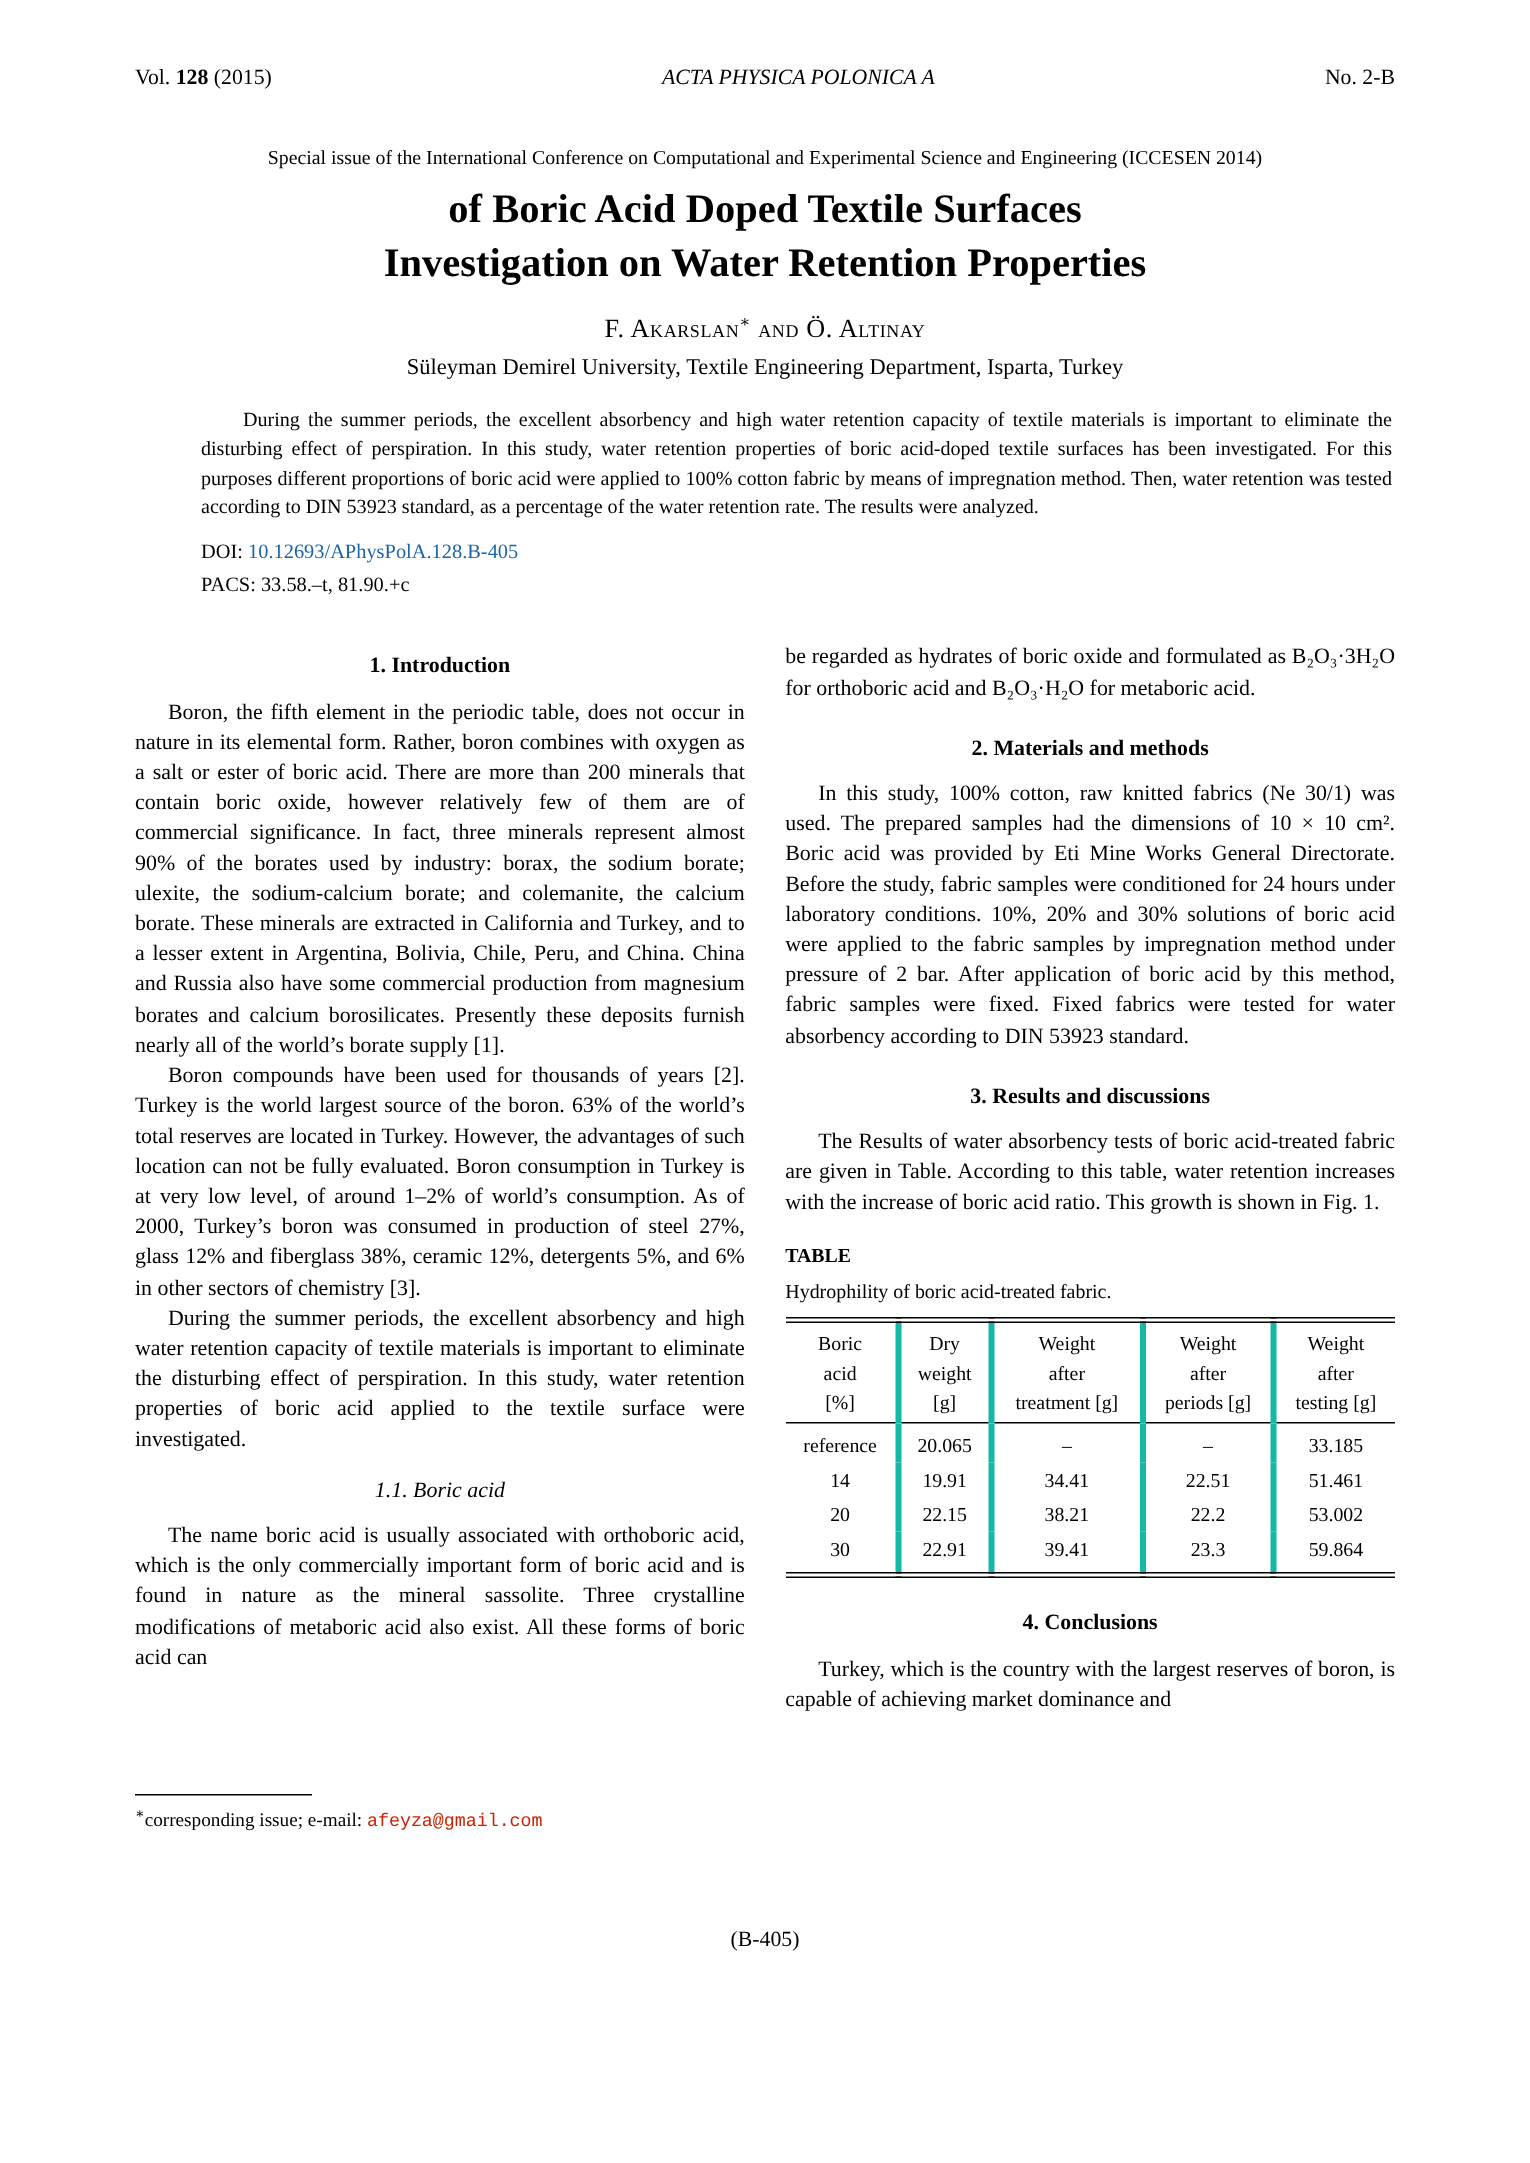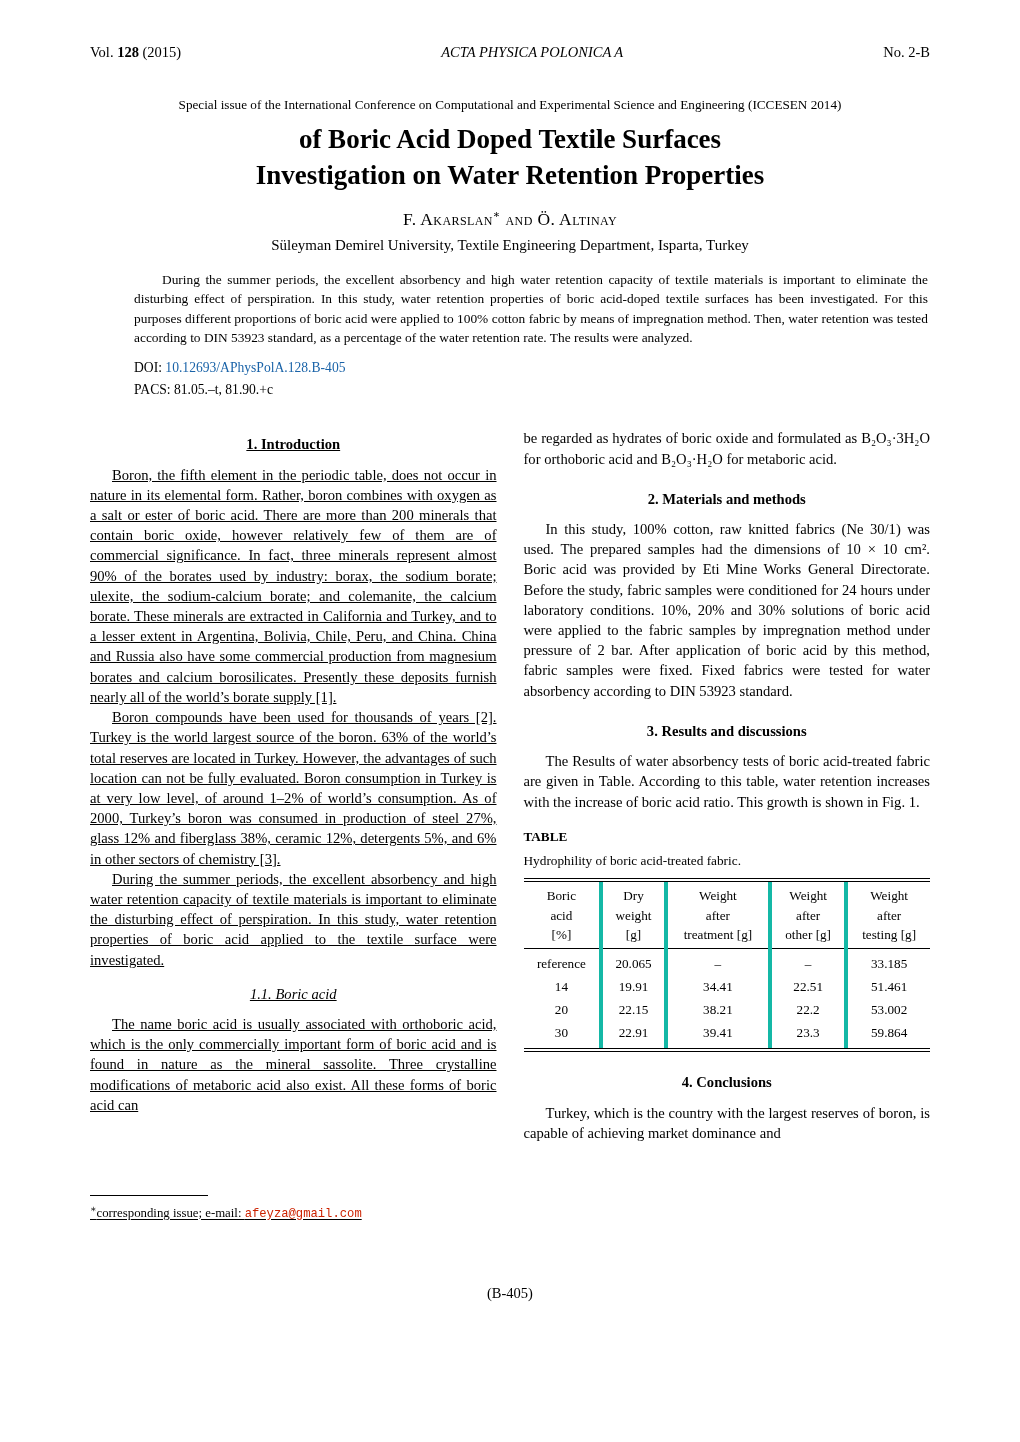--- a/index.html
+++ b/index.html
@@ -86,21 +86,21 @@
     margin-top: 30px;
     min-height: 795px;
     align-items: stretch;
   }
   .col {
     width: 406.5px;
     font-size: 14.6px;
     line-height: 1.385;
     text-align: justify;
   }
-  .col-left { display: flex; flex-direction: column; text-decoration: underline; }
+  .col-left { display: flex; flex-direction: column; }
   .col p { text-indent: 22px; }
   .col p.noindent { text-indent: 0; }
   .section-heading {
     text-align: center;
     font-weight: bold;
     margin: 6px 0 10px 0;
   }
   .section-heading.spaced { margin-top: 20px; }
   .subsection-heading {
     text-align: center;
@@ -187,21 +187,21 @@
     <span>F. Akarslan</span><sup>∗</sup><span> and Ö. Altinay</span>
   </div>
 
   <div class="affiliation">Süleyman Demirel University, Textile Engineering Department, Isparta, Turkey</div>
 
   <div class="abstract">During the summer periods, the excellent absorbency and high water retention capacity of textile materials is important to eliminate the disturbing effect of perspiration. In this study, water retention properties of boric acid-doped textile surfaces has been investigated. For this purposes different proportions of boric acid were applied to 100% cotton fabric by means of impregnation method. Then, water retention was tested according to DIN 53923 standard, as a percentage of the water retention rate. The results were analyzed.</div>
 
   <div class="meta-line">
     <span>DOI: </span><a class="doi-link">10.12693/APhysPolA.128.B-405</a>
   </div>
-  <div class="pacs-line">PACS: 81.05.–t, 81.90.+c</div>
+  <div class="pacs-line">PACS: 33.58.–t, 81.90.+c</div>
 
   <div class="columns">
 
     <div class="col col-left">
       <div class="section-heading">1. Introduction</div>
       <p>Boron, the fifth element in the periodic table, does not occur in nature in its elemental form. Rather, boron combines with oxygen as a salt or ester of boric acid. There are more than 200 minerals that contain boric oxide, however relatively few of them are of commercial significance. In fact, three minerals represent almost 90% of the borates used by industry: borax, the sodium borate; ulexite, the sodium-calcium borate; and colemanite, the calcium borate. These minerals are extracted in California and Turkey, and to a lesser extent in Argentina, Bolivia, Chile, Peru, and China. China and Russia also have some commercial production from magnesium borates and calcium borosilicates. Presently these deposits furnish nearly all of the world’s borate supply [1].</p>
       <p>Boron compounds have been used for thousands of years [2]. Turkey is the world largest source of the boron. 63% of the world’s total reserves are located in Turkey. However, the advantages of such location can not be fully evaluated. Boron consumption in Turkey is at very low level, of around 1–2% of world’s consumption. As of 2000, Turkey’s boron was consumed in production of steel 27%, glass 12% and fiberglass 38%, ceramic 12%, detergents 5%, and 6% in other sectors of chemistry [3].</p>
       <p>During the summer periods, the excellent absorbency and high water retention capacity of textile materials is important to eliminate the disturbing effect of perspiration. In this study, water retention properties of boric acid applied to the textile surface were investigated.</p>
       <div class="subsection-heading">1.1. Boric acid</div>
       <p>The name boric acid is usually associated with orthoboric acid, which is the only commercially important form of boric acid and is found in nature as the mineral sassolite. Three crystalline modifications of metaboric acid also exist. All these forms of boric acid can</p>
@@ -240,21 +240,21 @@
               <span class="hl">[g]</span>
             </th>
             <th>
               <span class="hl">Weight</span>
               <span class="hl">after</span>
               <span class="hl">treatment [g]</span>
             </th>
             <th>
               <span class="hl">Weight</span>
               <span class="hl">after</span>
-              <span class="hl">other [g]</span>
+              <span class="hl">periods [g]</span>
             </th>
             <th>
               <span class="hl">Weight</span>
               <span class="hl">after</span>
               <span class="hl">testing [g]</span>
             </th>
           </tr>
         </thead>
         <tbody>
           <tr>

